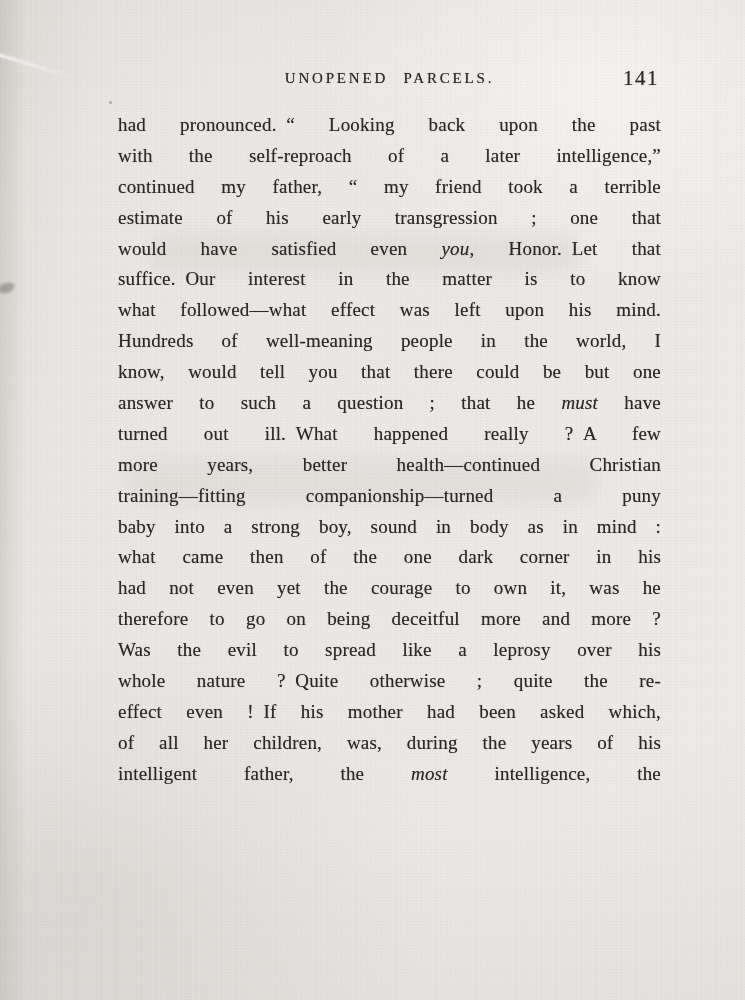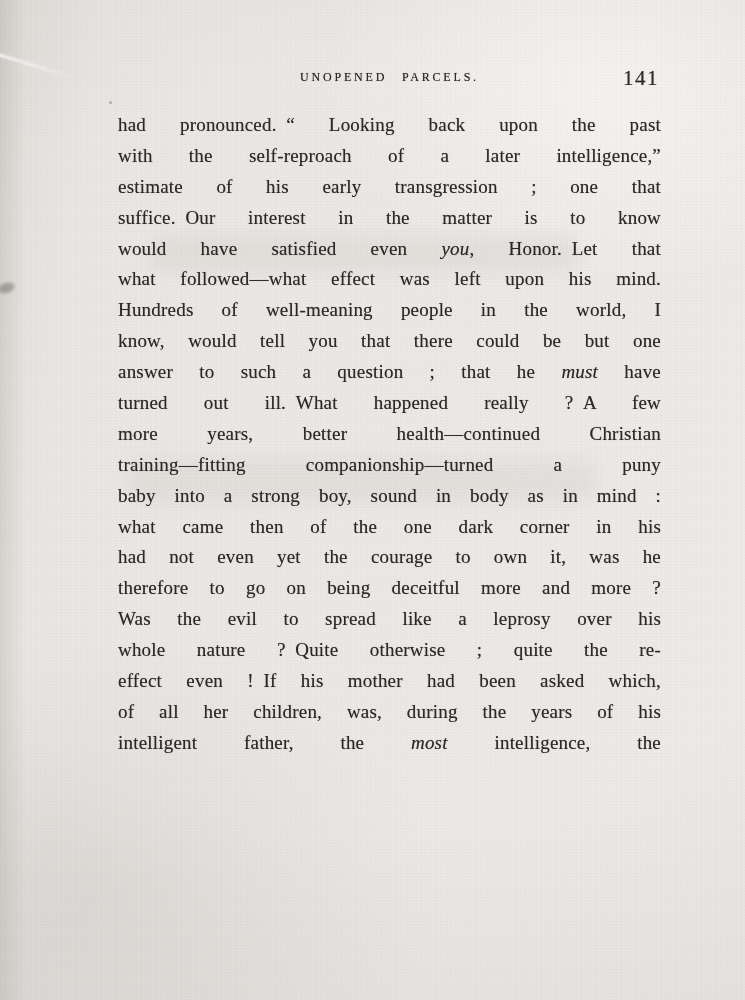--- a/index.html
+++ b/index.html
@@ -56,21 +56,21 @@
     background: rgba(92,89,85,0.4); border-radius: 50%;
   }
 
   .header {
     position: absolute; top: 66px; left: 118px; width: 543px; height: 28px;
     text-shadow: 0 0 0.7px rgba(43,41,38,0.6);
   }
   .header-title {
     position: absolute; left: 0; right: 0; top: 4px;
     text-align: center;
-    font-size: 12px;
+    font-size: 15px;
     letter-spacing: 2.8px;
     word-spacing: 9px;
   }
   .page-number {
     position: absolute; right: 2px; top: 0;
     font-size: 21px;
     letter-spacing: 1.5px;
   }
 
   .body-text {
@@ -100,23 +100,24 @@
   <div class="speck"></div>
 
   <div class="header">
     <div class="header-title">UNOPENED PARCELS.</div>
     <div class="page-number">141</div>
   </div>
 
   <div class="body-text">
       <div class="line"><span>had pronounced. “ Looking back upon the past</span></div>
       <div class="line"><span>with the self-reproach of a later intelligence,”</span></div>
+      <div class="line"><span>continued my father, “ my friend took a terrible</span></div>
       <div class="line"><span>estimate of his early transgression ; one that</span></div>
+      <div class="line"><span>would have satisfied even </span><span class="it">you</span><span>, Honor. Let that</span></div>
       <div class="line"><span>suffice. Our interest in the matter is to know</span></div>
-      <div class="line"><span>would have satisfied even </span><span class="it">you</span><span>, Honor. Let that</span></div>
       <div class="line"><span>what followed—what effect was left upon his mind.</span></div>
       <div class="line"><span>Hundreds of well-meaning people in the world, I</span></div>
       <div class="line"><span>know, would tell you that there could be but one</span></div>
       <div class="line"><span>answer to such a question ; that he </span><span class="it">must</span><span> have</span></div>
       <div class="line"><span>turned out ill. What happened really ? A few</span></div>
       <div class="line"><span>more years, better health—continued Christian</span></div>
       <div class="line"><span>training—fitting companionship—turned a puny</span></div>
       <div class="line"><span>baby into a strong boy, sound in body as in mind :</span></div>
       <div class="line"><span>what came then of the one dark corner in his</span></div>
       <div class="line"><span>had not even yet the courage to own it, was he</span></div>

